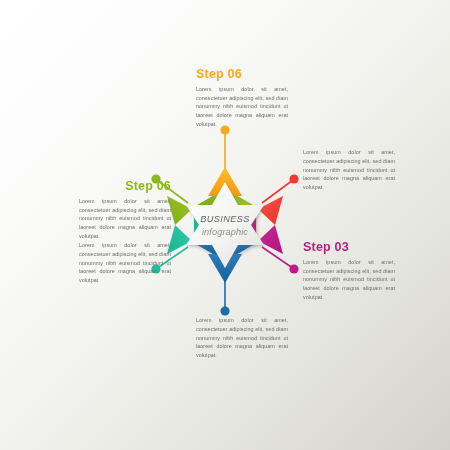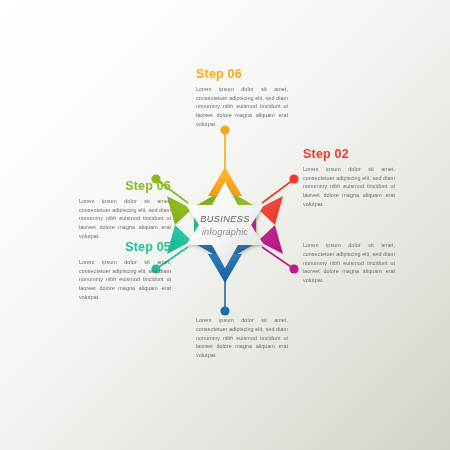--- a/index.html
+++ b/index.html
@@ -179,34 +179,33 @@
       <text x="75" y="85" text-anchor="middle" font-family="Liberation Sans, sans-serif" font-size="9.2" letter-spacing="0.1" fill="#8e8e8e">infographic</text>
     </svg>
   </div>
 
   <div class="step" id="step-01">
     <h3 class="step-title" style="color: rgb(249, 168, 26);">Step 06</h3>
     <p class="step-body">Lorem ipsum dolor sit amet, consectetuer adipiscing elit, sed diam nonummy nibh euismod tincidunt ut laoreet dolore magna aliquam erat volutpat.</p>
   </div>
 
   <div class="step" id="step-02">
-    <h3 class="step-title" style="color: rgb(238, 58, 44);">Step 02</h3>
     <p class="step-body">Lorem ipsum dolor sit amet, consectetuer adipiscing elit, sed diam nonummy nibh euismod tincidunt ut laoreet dolore magna aliquam erat volutpat.</p>
   </div>
 
   <div class="step" id="step-03">
+    <h3 class="step-title" style="color: rgb(189, 27, 135);">Step 03</h3>
     <p class="step-body">Lorem ipsum dolor sit amet, consectetuer adipiscing elit, sed diam nonummy nibh euismod tincidunt ut laoreet dolore magna aliquam erat volutpat.</p>
   </div>
 
   <div class="step" id="step-04">
     <p class="step-body">Lorem ipsum dolor sit amet, consectetuer adipiscing elit, sed diam nonummy nibh euismod tincidunt ut laoreet dolore magna aliquam erat volutpat.</p>
   </div>
 
   <div class="step" id="step-05">
-    <h3 class="step-title" style="color: rgb(33, 191, 155);">Step 05</h3>
     <p class="step-body">Lorem ipsum dolor sit amet, consectetuer adipiscing elit, sed diam nonummy nibh euismod tincidunt ut laoreet dolore magna aliquam erat volutpat.</p>
   </div>
 
   <div class="step" id="step-06">
     <h3 class="step-title" style="color: rgb(140, 184, 29); margin-top: 32px;">Step 06</h3>
     <p class="step-body">Lorem ipsum dolor sit amet, consectetuer adipiscing elit, sed diam nonummy nibh euismod tincidunt ut laoreet dolore magna aliquam erat volutpat.</p>
   </div>
 
 </div>
 

